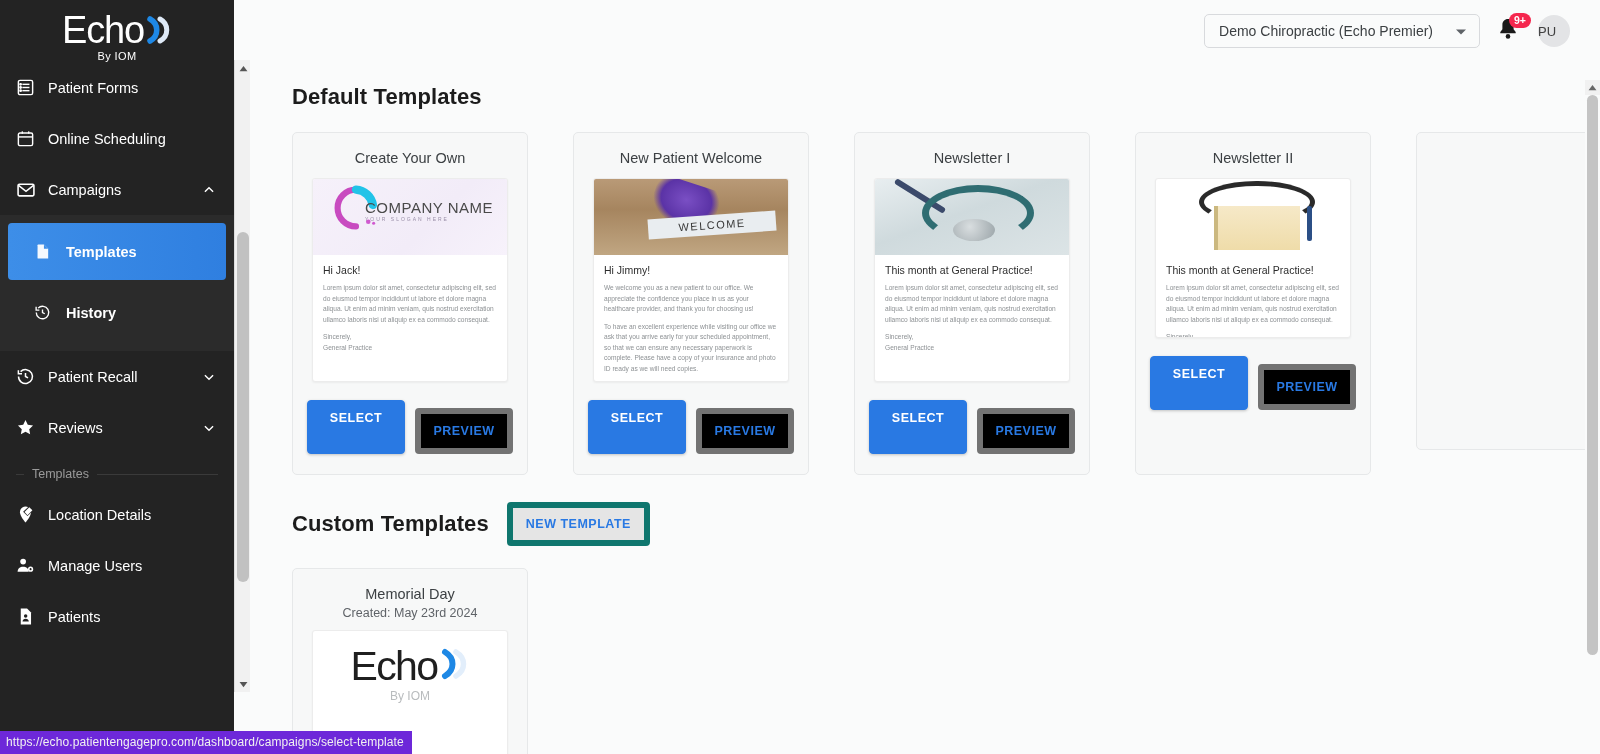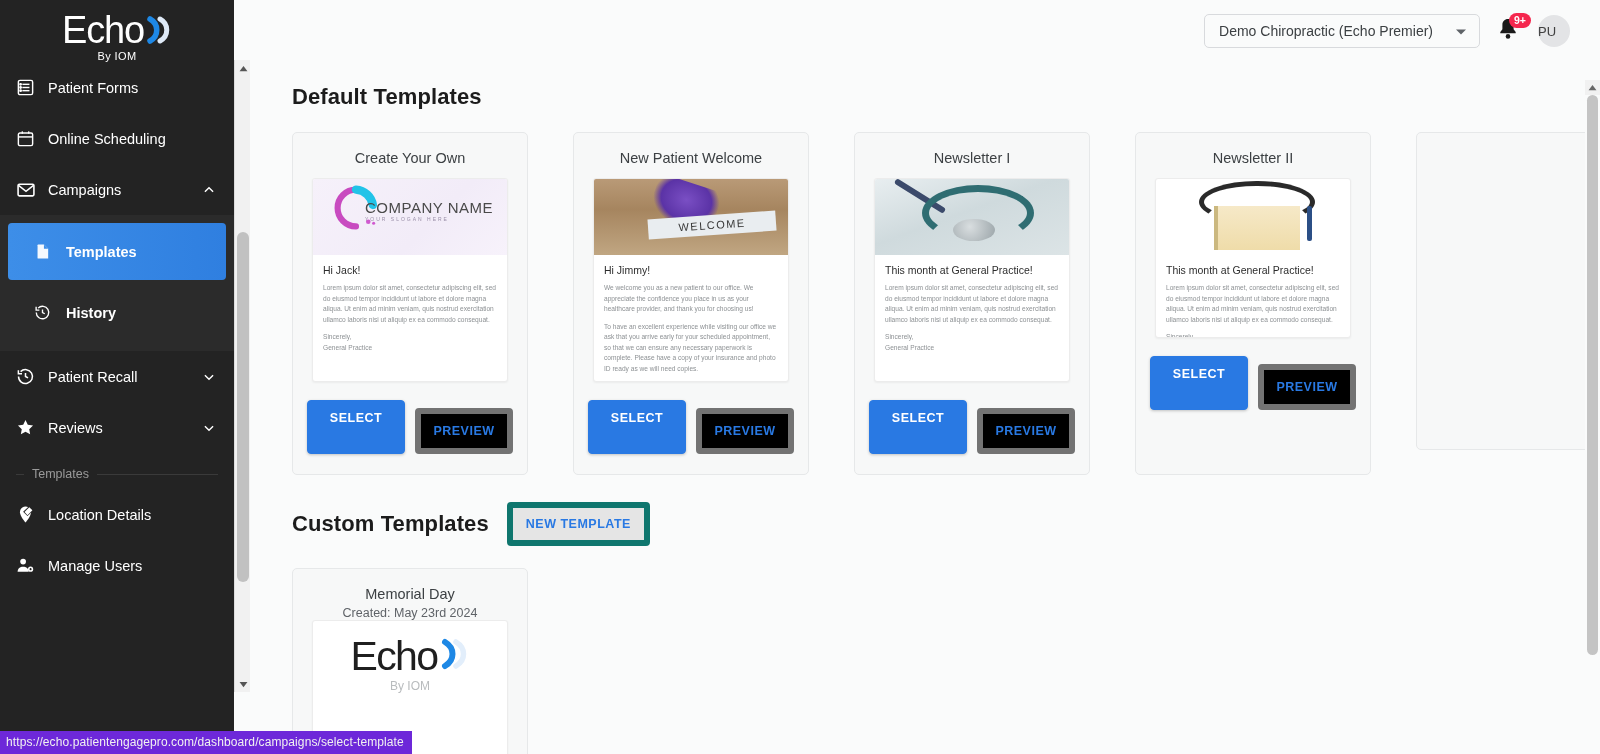--- a/index.html
+++ b/index.html
@@ -152,21 +152,21 @@
     width: 236px; flex: 0 0 236px;
     background: #f7f8f8; border: 1px solid #e6e8e9;
     border-radius: 5px; padding: 17px 16px 20px 16px;
     display: flex; flex-direction: column; align-items: center;
   }
   .card.ghost { height: 318px; padding: 0; }
   .card-title {
     font-size: 14.5px; color: #3c4043; margin-bottom: 12px;
     text-align: right;
   }
-  .card-sub { font-size: 12.5px; color: #5f6368; }
+  .card-sub { font-size: 12.5px; color: #5f6368; margin-bottom: 10px; }
   .preview-box {
     width: 196px; height: 204px; background: #ffffff;
     border: 1px solid #ececec; border-radius: 3px;
     overflow: hidden; position: relative;
     box-shadow: 0 1px 2px rgba(0,0,0,.05);
   }
   .preview-box.tall { height: 160px; }
   .hero { width: 100%; height: 76px; position: relative; overflow: hidden; }
   .hero.company {
     background: linear-gradient(135deg,#f6f1fa 0%,#f2ecf8 60%,#f7f2fb 100%);
@@ -427,20 +427,30 @@
           <svg width="19" height="19" viewBox="0 0 24 24" fill="#fff">
             <circle cx="9" cy="7" r="3.6"></circle>
             <path d="M2 20c0-3.9 3.1-6.4 7-6.4s7 2.5 7 6.4z"></path>
             <circle cx="18.4" cy="16.6" r="3.3"></circle>
             <circle cx="18.4" cy="16.6" r="1.3" fill="#232323"></circle>
           </svg>
         </span>
         <span class="lbl">Manage Users</span>
       </div>
 
+      <div class="nav-item">
+        <span class="ic">
+          <svg width="19" height="19" viewBox="0 0 24 24" fill="#fff">
+            <path d="M6 2h8l5 5v15H6z"></path>
+            <circle cx="12.2" cy="11.5" r="2.2" fill="#232323"></circle>
+            <path d="M8.2 18.4c0-2.3 1.8-3.6 4-3.6s4 1.3 4 3.6z" fill="#232323"></path>
+          </svg>
+        </span>
+        <span class="lbl">Patients</span>
+      </div>
 
     </div>
 
   </aside>
 
   <div class="sb-track">
     <div class="sb-btn">
       <svg width="9" height="7" viewBox="0 0 10 8" fill="#555">
           <path d="M5 1 L9.5 7 L.5 7z"></path>
         </svg>

